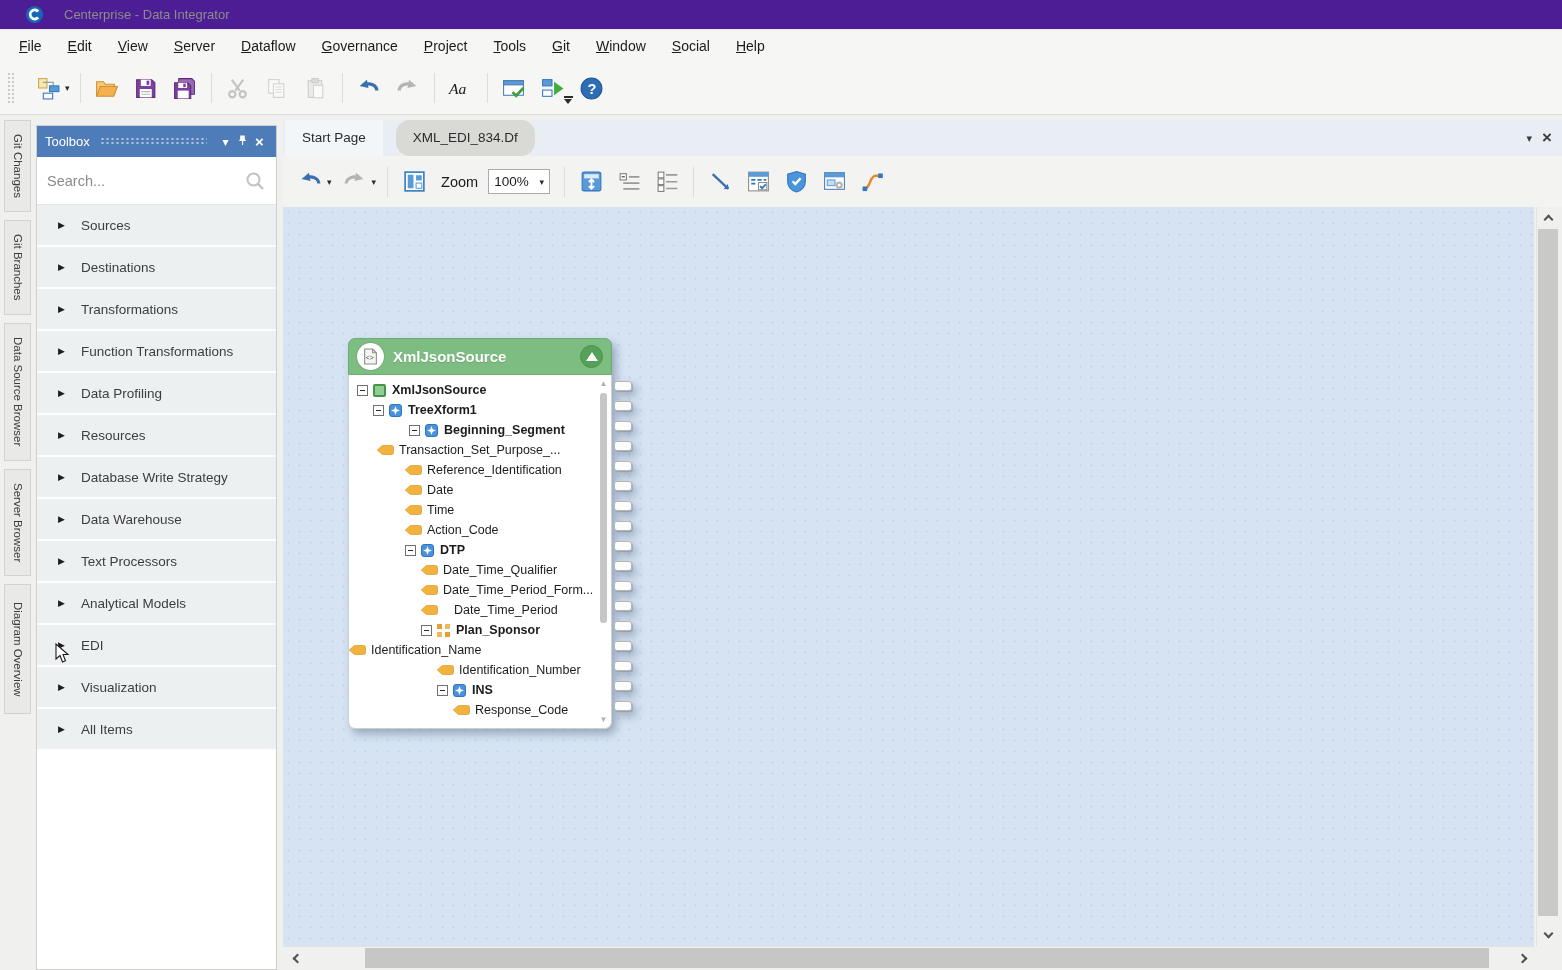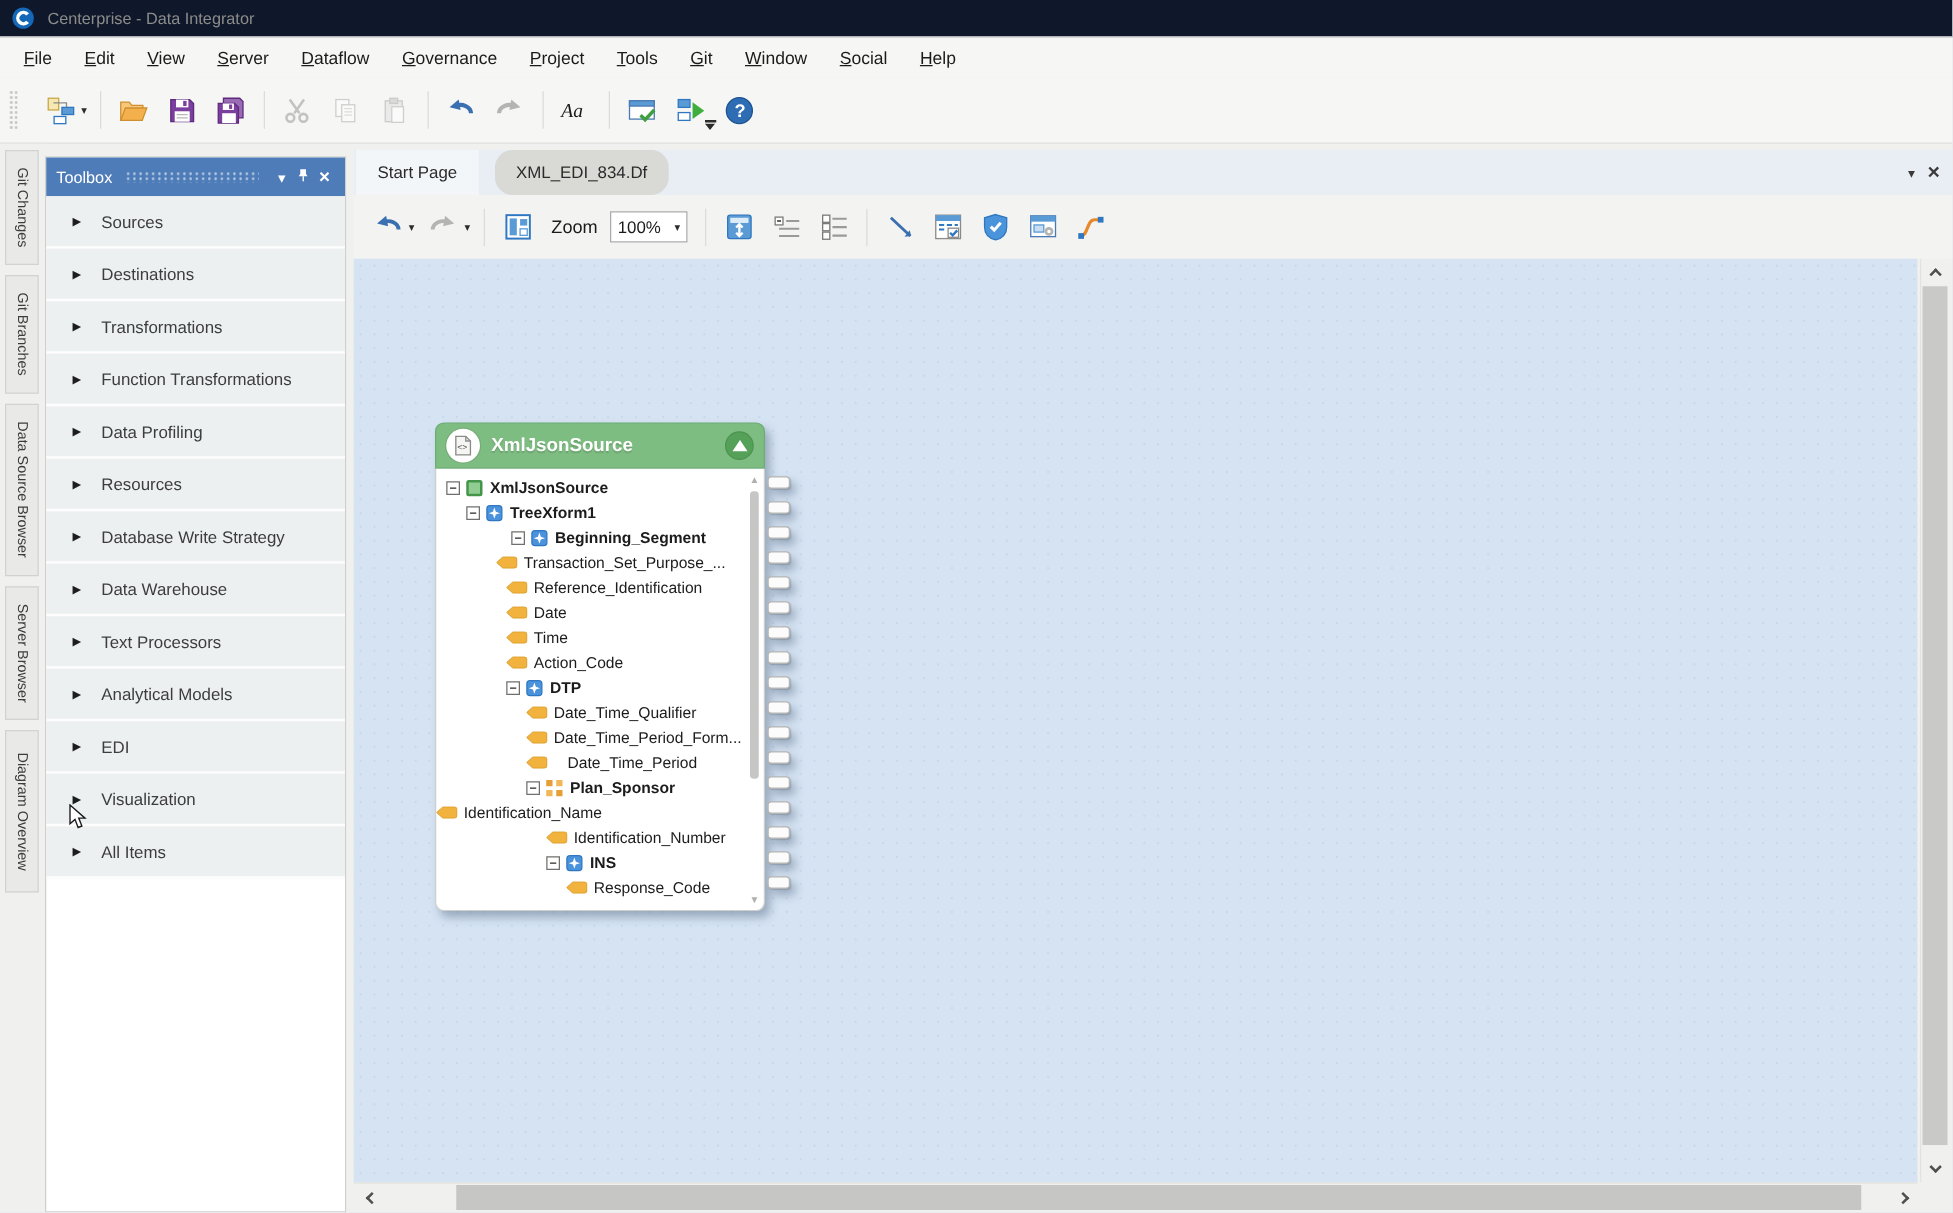--- a/index.html
+++ b/index.html
@@ -1,22 +1,22 @@
 <!DOCTYPE html>
 <html style="--toolbox-header: #4e7cb8; --canvas: #d5e3f3; --node-header: #7ebd82; --node-header-dark: #55a159; --source-icon: #90cd92; --segment-icon: #4a93dc; --record-icon: #e59f35; --field-icon: #f2b23e; --active-tab: #d9d9d6; --accent-blue: #2f77c0;"><head>
 <meta charset="utf-8">
 <style>
   * { margin:0; padding:0; box-sizing:border-box; }
   html,body { width:1562px; height:970px; overflow:hidden;
     font-family:"Liberation Sans", sans-serif; background:#f0f0ee; position:relative; }
 
   
   .titlebar { position:absolute; left:0; top:0; width:100%; height:30px;
-    background:#0f172a; border-bottom:1px solid #eceae8;
-    display:flex; align-items:center; padding-left:9px; gap:10px; }
+    background:#4c1d95; border-bottom:1px solid #eceae8;
+    display:flex; align-items:center; padding-left:25px; gap:20px; }
   .app-logo { width:19px; height:19px; flex:none; }
   .titlebar .ttext { font-size:13px; color:#8c8c8a; }
 
   
   .menubar { position:absolute; left:0; top:30px; width:100%; height:32px;
     background:#f6f6f4; display:flex; align-items:center; padding-left:6px; }
   .menu-item { padding:0 13px; font-size:14px; color:#1b1b1b; line-height:32px; cursor:default; }
   .menu-item .mn { text-decoration:underline; }
 
   
@@ -318,20 +318,27 @@
     <span class="tb-grip"></span>
     <span class="hbtn">▾</span>
     <span class="hbtn">
       <svg width="11" height="12" viewBox="0 0 12 12">
           <path d="M3.5 1 h5 v4 l1.3 2 h-7.6 l1.3 -2 z" fill="#fff"></path>
           <rect x="5.5" y="7" width="1.2" height="4.5" fill="#fff"></rect>
         </svg>
     </span>
     <span class="hbtn x">×</span>
   </div>
+  <div class="tb-search">
+    <input class="search-input" placeholder="Search..." style="">
+    <svg width="22" height="22" viewBox="0 0 22 22">
+      <circle cx="9.5" cy="9.5" r="6" fill="none" stroke="#c2c2c0" stroke-width="2"></circle>
+      <path d="M14 14 L19 19" stroke="#c2c2c0" stroke-width="2.4"></path>
+    </svg>
+  </div>
   <div class="tb-list">
       <div class="tb-item">
         <span class="tb-arrow">▶</span>
         <span class="tb-label">Sources</span>
       </div>
       <div class="tb-item">
         <span class="tb-arrow">▶</span>
         <span class="tb-label">Destinations</span>
       </div>
       <div class="tb-item">
@@ -523,21 +530,21 @@
             <span class="expander">
               <span></span>
             </span>
             <span class="icon-node">
               <svg viewBox="0 0 10 10">
                 <path d="M5 0 6.3 3.7 10 5 6.3 6.3 5 10 3.7 6.3 0 5 3.7 3.7Z" fill="#fff"></path>
               </svg>
             </span>
             <span class="lbl b">Beginning_Segment</span>
           </div>
-          <div class="trow" style="padding-left: 48px;">
+          <div class="trow" style="padding-left: 28px;">
             <span class="icon-field">
               <svg viewBox="0 0 17 10">
                 <path d="M0.3 5 L5.3 0.5 H14.3 Q16.6 0.5 16.6 2.6 V7.4 Q16.6 9.5 14.3 9.5 H5.3 Z" fill="var(--field-icon,#f2b23e)" stroke="#d89a28" stroke-width="0.7"></path>
               </svg>
             </span>
             <span class="lbl">Transaction_Set_Purpose_...</span>
           </div>
           <div class="trow" style="padding-left: 56px;">
             <span class="icon-field">
               <svg viewBox="0 0 17 10">

